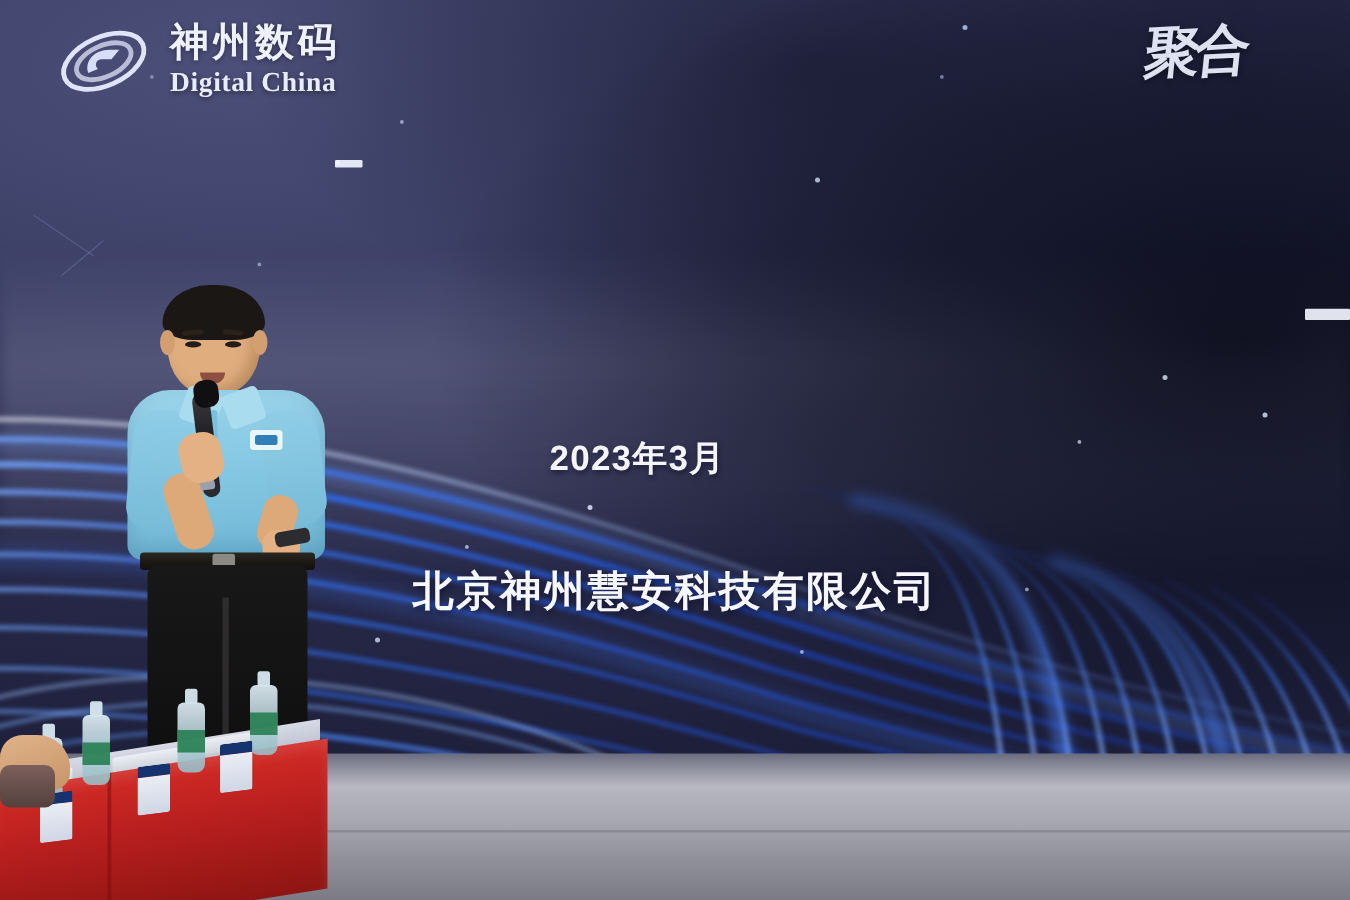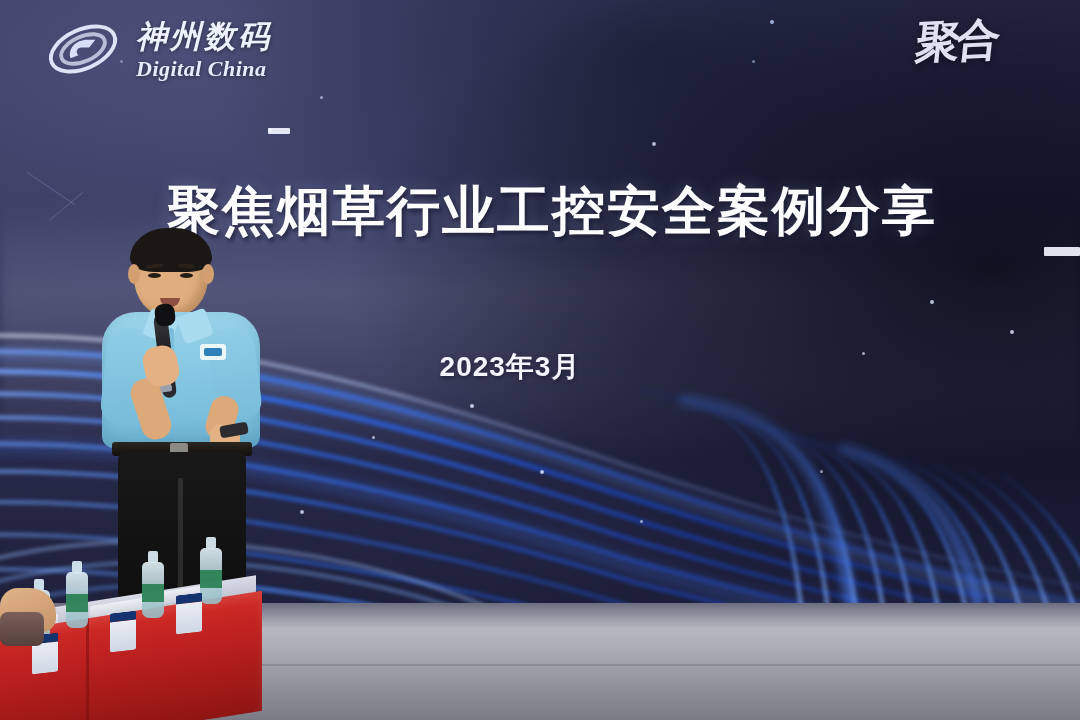--- a/index.html
+++ b/index.html
@@ -47,21 +47,21 @@
   .fiber-wrap{
     position:absolute;left:640px;top:330px;width:460px;height:320px;overflow:hidden;
   }
 
   
   .dot{position:absolute;border-radius:50%;background:#dfe8ff;pointer-events:none;}
   .dot.b{background:#bcd2ff;}
 
   
   .logo{
-    position:absolute;left:44px;top:18px;display:flex;align-items:flex-end;gap:14px;font-style:italic;
+    position:absolute;left:44px;top:18px;display:flex;align-items:flex-start;gap:14px;
   }
   .logo-mark{width:78px;height:62px;}
   .logo-text{line-height:1;}
   .logo-cn{
     font-size:31px;font-weight:700;color:#eef2ff;letter-spacing:3px;
     text-shadow:0 1px 4px rgba(0,0,0,.45);
   }
   .logo-en{
     margin-top:6px;font-size:22px;font-weight:700;color:#e8ecff;letter-spacing:.5px;
     font-family:"Liberation Serif","DejaVu Serif",serif;
@@ -379,24 +379,22 @@
     <div class="logo-text">
       <div class="logo-cn">神州数码</div>
       <div class="logo-en">Digital China</div>
     </div>
   </div>
 
   <div class="slogan">
     <div class="slogan-brush">聚合</div>
   </div>
 
-  <div class="title">
-    <span class="title-offset">聚焦烟草行业工控安全案例分享</span>
-  </div>
   <div class="subtitle-date">2023年3月</div>
+  <div class="subtitle-company">北京神州慧安科技有限公司</div>
 
   <div class="floor"></div>
   <div class="floor-shadow"></div>
   <div class="floor-seam"></div>
 
   <div class="speaker">
     <div class="sp-neck"></div>
     <div class="sp-head"></div>
     <div class="sp-hair"></div>
     <div class="sp-ear-l"></div>

